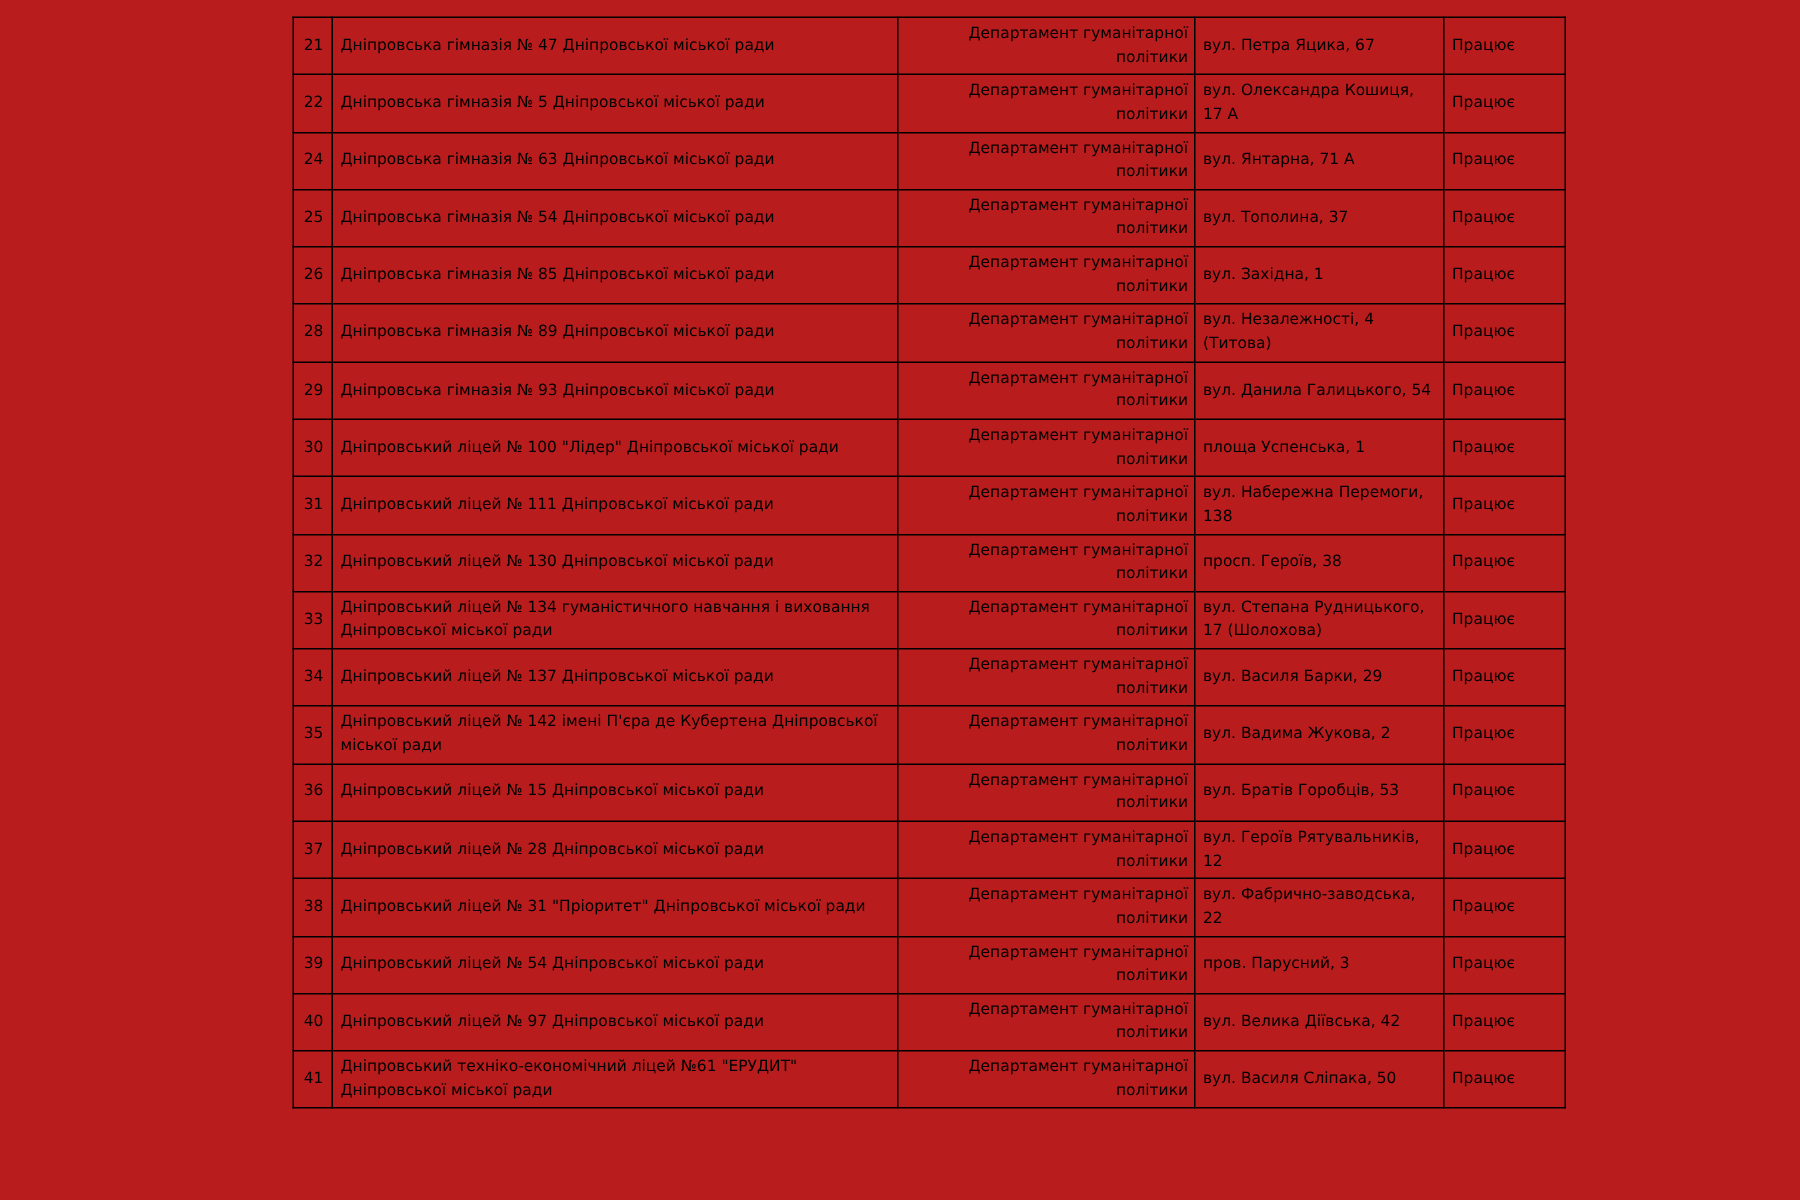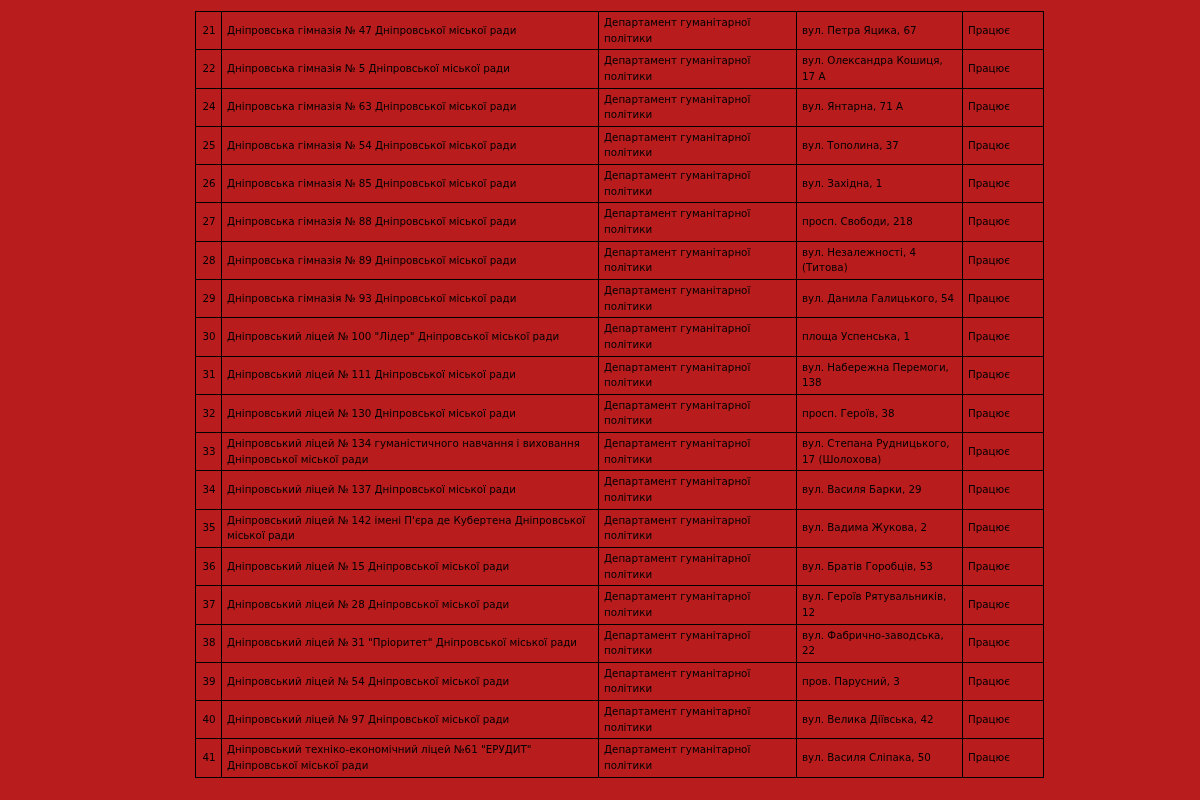--- a/index.html
+++ b/index.html
@@ -43,21 +43,21 @@
   td.col-num {
     width: 16px;
     text-align: center;
     padding-left: 1px;
     padding-right: 1px;
   }
   td.col-name  { width: 367px; }
   td.col-dept  { width: 188px; vertical-align: top; padding-top: 4px; }
   td.col-addr  { width: 156px; }
   td.col-state { width: 71px; margin-left: 48px; }
-  .dept-line { display: block; }
+  .dept-line { display: block; text-align: right; }
 </style>
 </head>
 <body>
 
 <div id="page">
   <div id="table-wrap">
     <table class="doc-table">
       <tbody id="table-body">
           <tr>
             <td class="col-num">21</td>
@@ -103,30 +103,20 @@
             <td class="col-num">26</td>
             <td class="col-name">Дніпровська гімназія № 85 Дніпровської міської ради</td>
             <td class="col-dept">
               <span class="dept-line">Департамент гуманітарної</span>
               <span class="dept-line">політики</span>
             </td>
             <td class="col-addr">вул. Західна, 1</td>
             <td class="col-state">Працює</td>
           </tr>
           <tr>
-            <td class="col-num">27</td>
-            <td class="col-name">Дніпровська гімназія № 88 Дніпровської міської ради</td>
-            <td class="col-dept">
-              <span class="dept-line">Департамент гуманітарної</span>
-              <span class="dept-line">політики</span>
-            </td>
-            <td class="col-addr">просп. Свободи, 218</td>
-            <td class="col-state">Працює</td>
-          </tr>
-          <tr>
             <td class="col-num">28</td>
             <td class="col-name">Дніпровська гімназія № 89 Дніпровської міської ради</td>
             <td class="col-dept">
               <span class="dept-line">Департамент гуманітарної</span>
               <span class="dept-line">політики</span>
             </td>
             <td class="col-addr">вул. Незалежності, 4 (Титова)</td>
             <td class="col-state">Працює</td>
           </tr>
           <tr>

